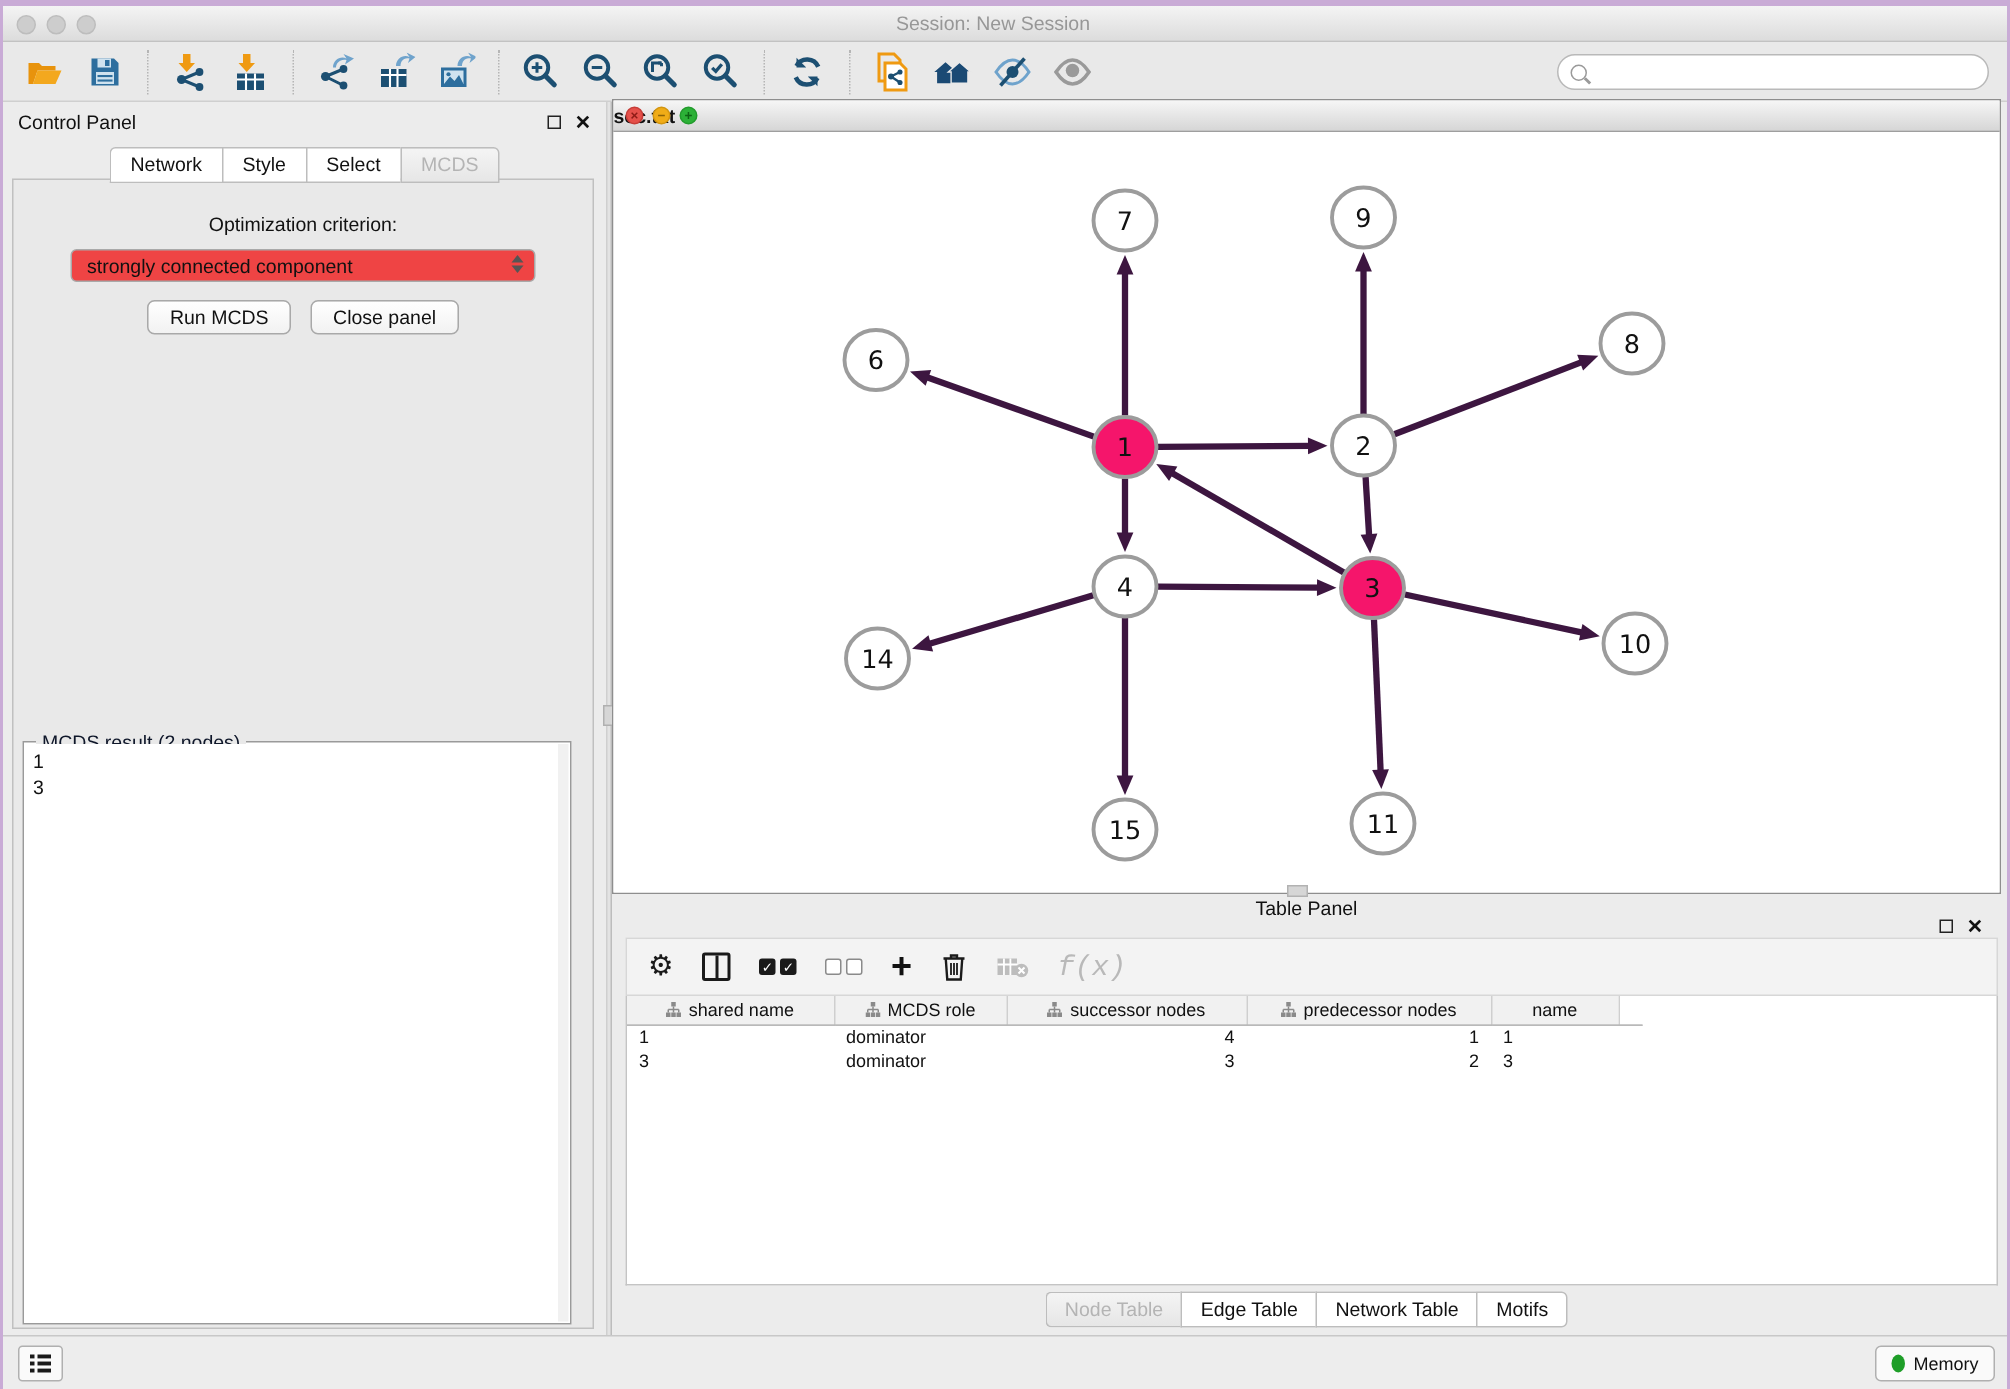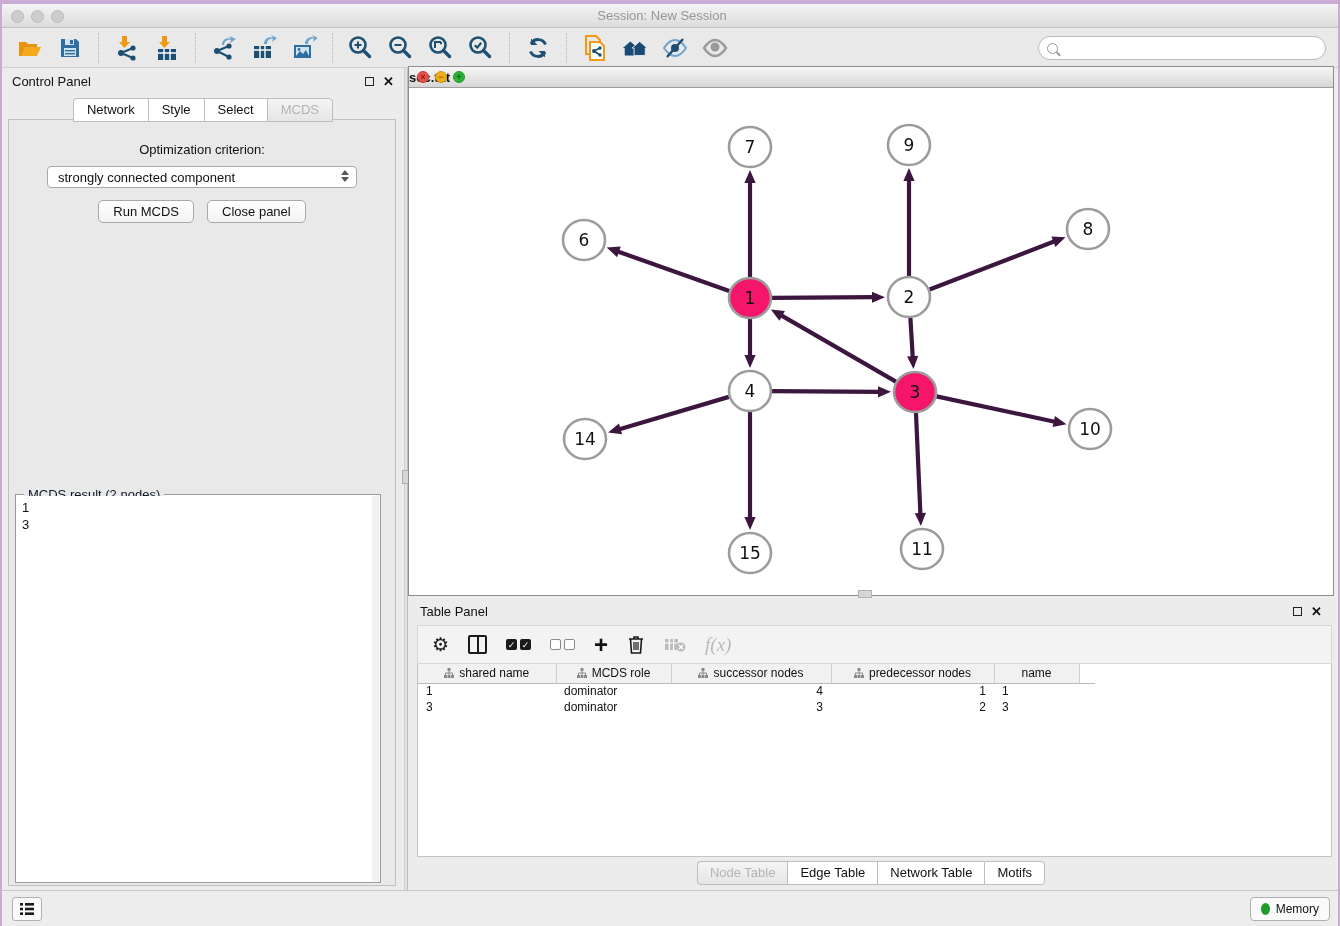--- a/index.html
+++ b/index.html
@@ -33,21 +33,21 @@
   .head-btns { margin-left:auto; display:flex; align-items:center; gap:9px; }
   .float-btn { width:9px; height:9px; border:1.5px solid #222; }
   .close-x { font-size:13px; font-weight:bold; color:#111; line-height:9px; cursor:pointer; }
   .cp-tabs { position:relative; z-index:2; display:flex; justify-content:center; margin-top:4px; }
   .tab { font-size:13px; padding:3px 13px 4px; background:#fff; border:1px solid #bdbdbd; border-right:none; color:#111; cursor:pointer; }
   .tab:first-child { border-radius:4px 0 0 0; }
   .tab:last-child { border-right:1px solid #bdbdbd; border-radius:0 4px 0 0; }
   .tab.active { background:linear-gradient(#f4f4f4,#e6e6e6); color:#b4b4b4; }
   .cp-box { position:absolute; left:6px; right:8px; top:51px; bottom:4px; border:1px solid #c0c0c0; background:#e9e9e9; }
   .opt-label { text-align:center; font-size:13px; margin-top:22px; color:#111; }
-  .combo { position:relative; margin:9px auto 0; width:310px; height:22px; background:#ffffff; border:1px solid #a9a9a9;
+  .combo { position:relative; margin:9px auto 0; width:310px; height:22px; background:#ef4444; border:1px solid #a9a9a9;
     border-radius:4px; font-size:13px; display:flex; align-items:center; padding:0 22px 0 10px; cursor:pointer; color:#111;}
   .combo-arrows { position:absolute; right:7px; top:3px; display:flex; flex-direction:column; gap:2px; }
   .combo-arrows i { display:block; width:0; height:0; border-left:4px solid transparent; border-right:4px solid transparent; }
   .arr-up { border-bottom:5px solid #555; }
   .arr-dn { border-top:5px solid #555; }
   .btn-row { display:flex; justify-content:center; gap:13px; margin-top:12px; }
   .push-btn { font-size:13px; padding:3px 14px; background:linear-gradient(#ffffff,#f2f2f2); border:1px solid #a9a9a9;
     border-radius:5px; cursor:pointer; color:#111; font-family:"Liberation Sans",sans-serif; }
   .result-box { position:absolute; left:6px; right:14px; top:374px; bottom:2px; border:1px solid #9a9a9a; background:#fff; }
   .result-legend { position:absolute; top:-8px; left:8px; background:#e9e9e9; padding:0 4px; font-size:13px; color:#0f172a; }
@@ -78,21 +78,21 @@
     border:1px solid #d7d7d7; display:flex; align-items:center; gap:19px; padding:0 14px; }
   .tp-icon { display:flex; align-items:center; justify-content:center; cursor:pointer; }
   .gear-glyph { font-size:19px; color:#1a1a1a; line-height:1; }
   .cols-glyph { width:19px; height:19px; border:2px solid #1a1a1a; border-radius:2px; position:relative; }
   .cols-glyph::after { content:""; position:absolute; left:7px; top:0; bottom:0; width:2px; background:#1a1a1a; }
   .chk-pair { display:flex; gap:3px; }
   .chk { width:11px; height:11px; border-radius:2px; font-size:9px; display:flex; align-items:center; justify-content:center; }
   .chk.on { background:#1a1a1a; color:#fff; }
   .chk.off { background:#fff; border:1.5px solid #8a8a8a; }
   .plus-glyph { font-size:24px; font-weight:bold; color:#111; line-height:18px; }
-  .fx { font-family:Liberation Serif, serif; font-style:italic; font-size:19px; color:#b9b9b9; }
+  .fx { font-family:Liberation Mono, monospace; font-style:italic; font-size:19px; color:#b9b9b9; }
   .tbl-wrap { position:absolute; left:9px; right:2px; top:66px; bottom:33px; background:#fff; border:1px solid #c4c4c4; border-top:none; overflow:hidden; }
   table.data { border-collapse:collapse; font-size:12px; table-layout:fixed; }
   table.data th { background:#f1f1f1; border-right:1px solid #cfcfcf; border-bottom:1px solid #b9b9b9;
     font-weight:normal; height:19px; padding:0 4px; color:#111; white-space:nowrap; }
   table.data th .hwrap { display:flex; align-items:center; justify-content:center; gap:5px; }
   table.data td { height:16px; padding:0 8px; color:#111; white-space:nowrap; }
   .tp-tabs { position:absolute; left:0; right:0; bottom:5px; display:flex; justify-content:center; }
   .tp-tabs .tab { padding:3px 12px 4px; }
   .tp-tabs .tab:first-child { border-radius:4px 0 0 4px; }
   .tp-tabs .tab:last-child { border-radius:0 4px 4px 0; }
@@ -366,21 +366,21 @@
           <text x="681" y="347" text-anchor="middle" font-size="17" fill="#111" font-family="&quot;DejaVu Sans&quot;, sans-serif">10</text>
           <ellipse cx="341" cy="465" rx="21" ry="20" fill="#ffffff" stroke="#9c9c9c" stroke-width="2.6"></ellipse>
           <text x="341" y="471" text-anchor="middle" font-size="17" fill="#111" font-family="&quot;DejaVu Sans&quot;, sans-serif">15</text>
           <ellipse cx="513" cy="461" rx="21" ry="20" fill="#ffffff" stroke="#9c9c9c" stroke-width="2.6"></ellipse>
           <text x="513" y="467" text-anchor="middle" font-size="17" fill="#111" font-family="&quot;DejaVu Sans&quot;, sans-serif">11</text>
         </svg></div>
   </div>
   <div class="h-grip"></div>
 
   <div class="table-panel">
-    <div class="panel-head" style="padding:0 12px;">
+    <div class="panel-head" style="padding:0 12px;flex-direction:column;">
       <span class="ttl">Table Panel</span>
       <span class="head-btns">
         <span class="float-btn"></span>
         <span class="close-x">✕</span>
       </span>
     </div>
     <div class="tp-toolbar">
       <span class="tp-icon">
           <span class="gear-glyph">⚙</span>
         </span>

